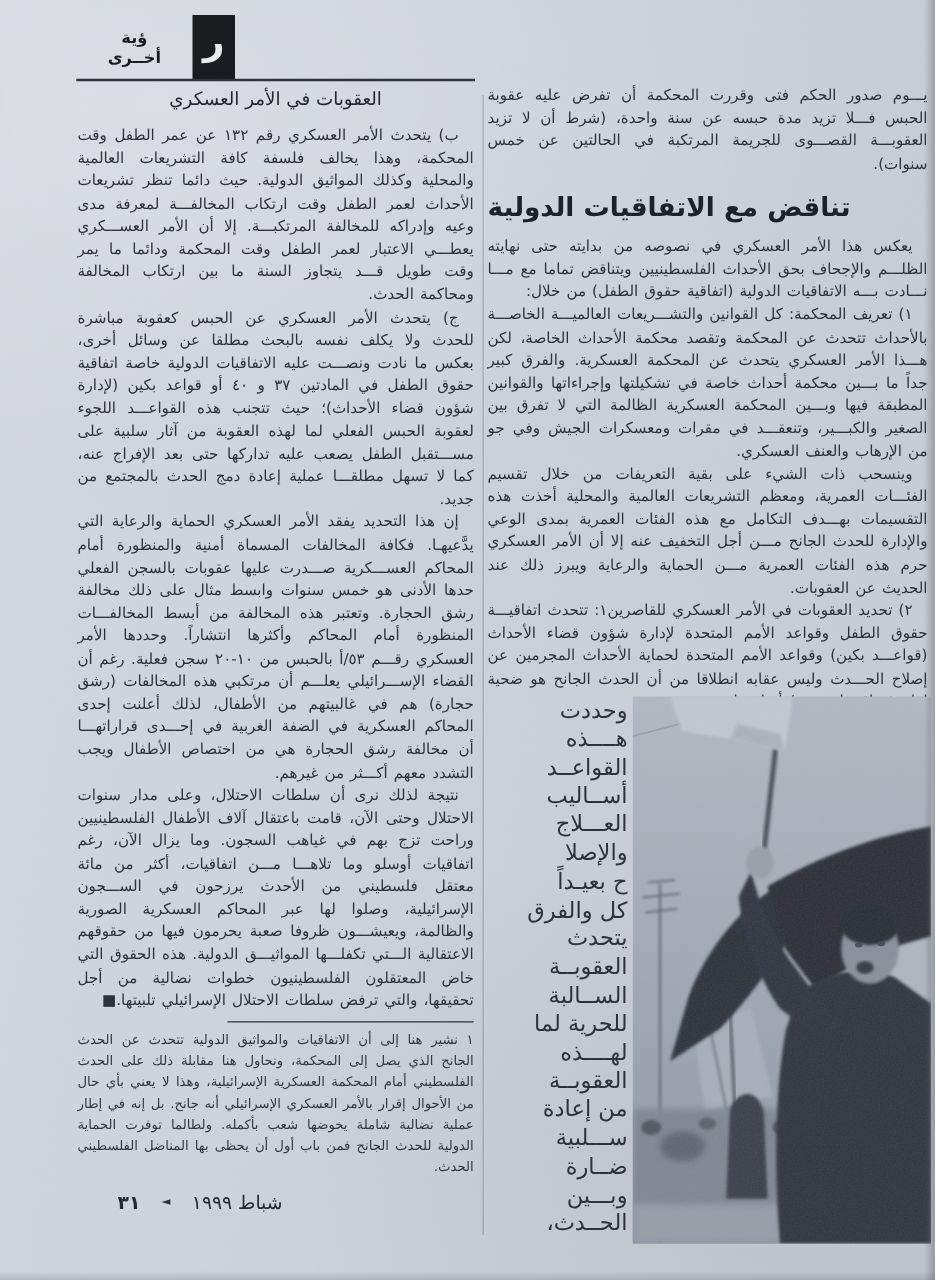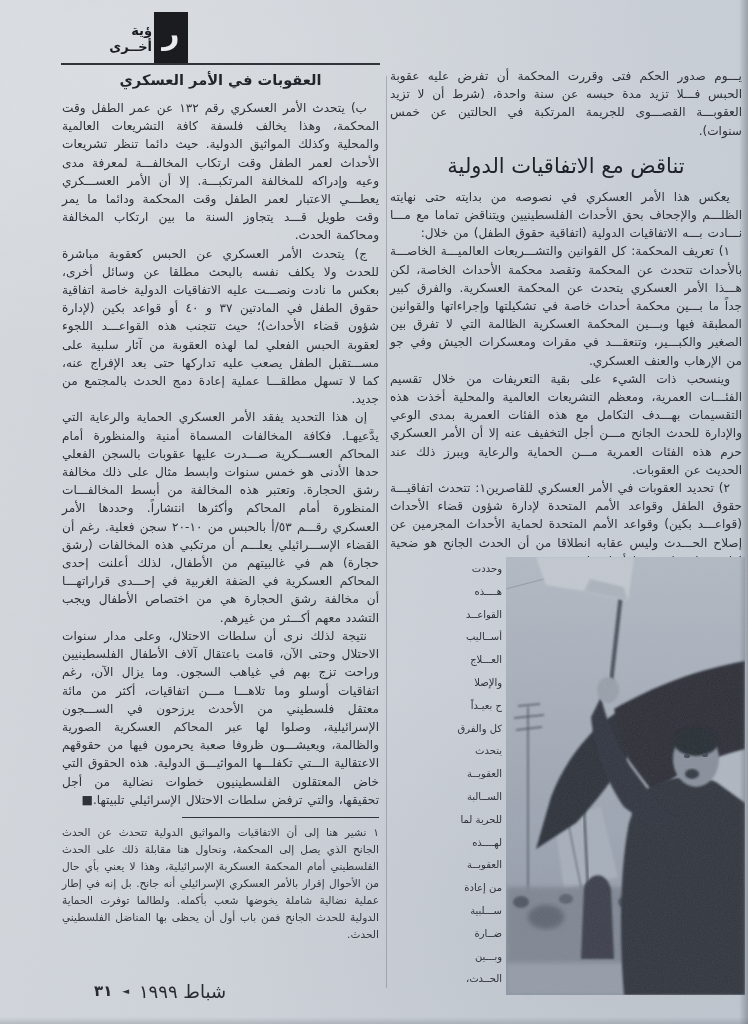--- a/index.html
+++ b/index.html
@@ -11,55 +11,55 @@
       radial-gradient(600px 400px at 85% 90%, rgba(90,98,110,0.10), rgba(90,98,110,0) 70%),
       linear-gradient(100deg,#d4d8dd 0%,#cdd2d8 45%,#c5cbd4 100%);
     color:#2b2e35; direction:rtl;}
   .edge-right{position:absolute;top:0;right:0;width:9px;height:100%;
     background:linear-gradient(to left,rgba(80,86,96,0.38),rgba(80,86,96,0));}
   .edge-bottom{position:absolute;bottom:0;left:0;width:100%;height:7px;
     background:linear-gradient(to top,rgba(80,86,96,0.22),rgba(80,86,96,0));}
   .noise-overlay{position:absolute;inset:0;pointer-events:none;opacity:.5;}
 
   
-  .logo-words{position:absolute;top:23px;left:97px;width:55px;text-align:right;
+  .logo-words{position:absolute;top:23px;left:80px;width:55px;text-align:center;
     font-weight:bold;font-size:13px;line-height:16px;color:#15171c;direction:rtl;}
   .logo-words span{display:block;}
   .logo-box{position:absolute;top:12px;left:154px;width:34px;height:52px;
     background:#17181c;color:#e9ebef;display:flex;align-items:center;justify-content:center;
     font-size:30px;font-weight:bold;line-height:1;padding-bottom:8px;box-sizing:border-box;}
   .masthead-rule{position:absolute;top:63px;left:61px;width:319px;height:2px;background:#2d3037;}
   .col-divider{position:absolute;top:76px;left:386px;width:1px;height:912px;background:rgba(55,60,70,0.28);}
 
   
   .left-col{position:absolute;top:71px;left:62px;width:317px;}
-  .left-col h2{margin:0 0 11px 0;text-align:center;font-size:14.6px;font-weight:bold;color:#1e2127;}
+  .left-col h2{margin:0 0 11px 0;text-align:center;font-size:14.6px;font-weight:normal;color:#1e2127;}
   .body-par{margin:0;text-align:justify;font-size:12.1px;line-height:18.2px;
     text-indent:12px;color:#2b2e35;word-spacing:1px;}
   .footnote-rule{width:197px;height:0;border-top:1.6px solid #2d3037;margin:8px 0 6px auto;}
   .footnote{margin:0;text-align:justify;font-size:10.6px;line-height:17px;color:#31343b;word-spacing:1px;}
 
   .right-col{position:absolute;top:67px;left:390px;width:352px;}
   .right-col .no-indent{text-indent:0;}
-  .right-col h1{margin:14px 0 10px 0;text-align:center;font-size:21px;font-weight:normal;color:#1a1d23;}
+  .right-col h1{margin:14px 0 10px 0;text-align:left;font-size:21px;font-weight:bold;color:#1a1d23;}
 
   .side-words{position:absolute;top:558px;left:419px;width:83px;
-    font-size:10px;line-height:22.8px;color:#2b2e35;text-align:right;}
+    font-size:18px;line-height:22.8px;color:#2b2e35;text-align:right;}
   .side-words div{white-space:nowrap;}
 
   
   .photo{position:absolute;top:557px;left:506px;width:239px;height:438px;margin:0;overflow:hidden;}
   .photo svg{display:block;}
 
   
-  .page-footer{position:absolute;top:980px;left:94px;width:132px;height:22px;
+  .page-footer{position:absolute;top:951px;left:94px;width:132px;height:22px;
     display:flex;direction:ltr;align-items:center;justify-content:space-between;color:#23262c;}
   .page-number{font-size:15px;font-weight:bold;}
   .footer-arrow{font-size:9px;color:#2b2e35;}
-  .issue-date{font-size:18px;direction:rtl;}
+  .issue-date{font-size:15px;direction:rtl;}
 </style>
 </head>
 <body>
 
 <div class="page">
 
   <div class="logo-words">
     <span>ؤية</span>
     <span>أخــرى</span>
   </div>

